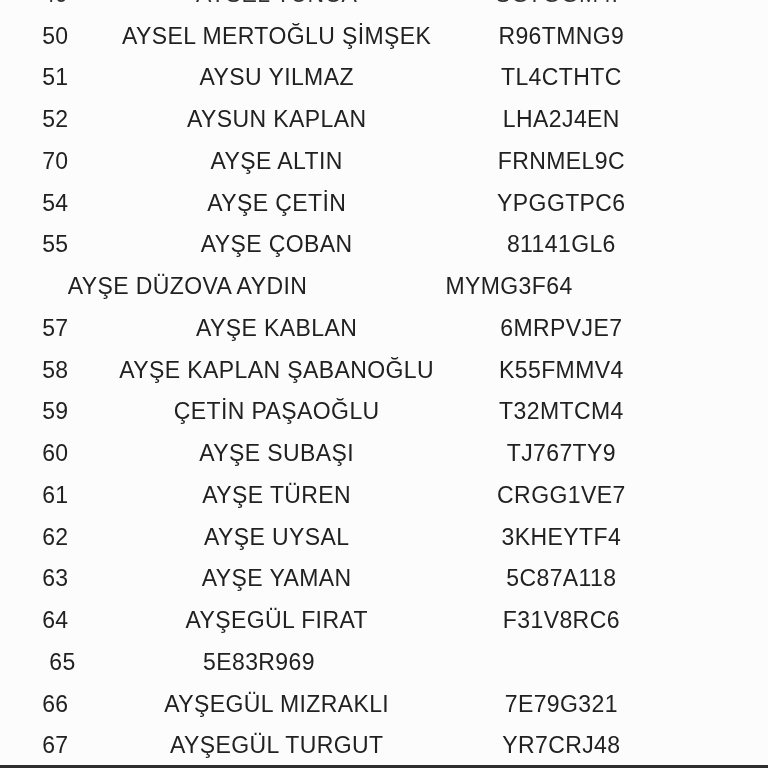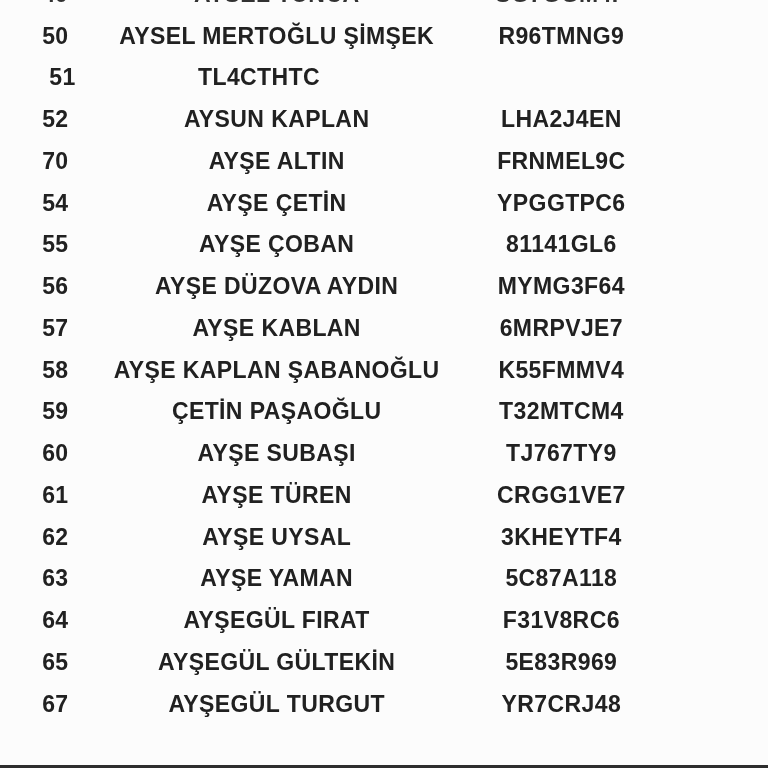--- a/index.html
+++ b/index.html
@@ -25,21 +25,21 @@
     top: -26.6px;
     width: 768px;
   }
   .row {
     display: flex;
     align-items: center;
     height: 41.76px;
     width: 680px;
     color: #212121;
     font-size: 23px;
-    font-weight: 700;
+    font-weight: 400;
     letter-spacing: 0.4px;
     white-space: nowrap;
   }
   .cell {
     text-align: center;
     overflow: visible;
   }
   .cell.num  { width: 125px; }
   .cell.name { width: 375px; }
   .cell.code { width: 268px; }
@@ -69,20 +69,21 @@
     </div>
 
     <div class="row">
       <div class="cell num">50</div>
       <div class="cell name">AYSEL MERTOĞLU ŞİMŞEK</div>
       <div class="cell code">R96TMNG9</div>
     </div>
 
     <div class="row">
       <div class="cell num">51</div>
+      <div class="cell name">AYSU YILMAZ</div>
       <div class="cell code">TL4CTHTC</div>
     </div>
 
     <div class="row">
       <div class="cell num">52</div>
       <div class="cell name">AYSUN KAPLAN</div>
       <div class="cell code">LHA2J4EN</div>
     </div>
 
     <div class="row">
@@ -97,21 +98,20 @@
       <div class="cell code">YPGGTPC6</div>
     </div>
 
     <div class="row">
       <div class="cell num">55</div>
       <div class="cell name">AYŞE ÇOBAN</div>
       <div class="cell code">81141GL6</div>
     </div>
 
     <div class="row">
-      <div class="cell num">56</div>
       <div class="cell name">AYŞE DÜZOVA AYDIN</div>
       <div class="cell code">MYMG3F64</div>
     </div>
 
     <div class="row">
       <div class="cell num">57</div>
       <div class="cell name">AYŞE KABLAN</div>
       <div class="cell code">6MRPVJE7</div>
     </div>
 
@@ -152,24 +152,28 @@
     </div>
 
     <div class="row">
       <div class="cell num">64</div>
       <div class="cell name">AYŞEGÜL FIRAT</div>
       <div class="cell code">F31V8RC6</div>
     </div>
 
     <div class="row">
       <div class="cell num">65</div>
-      <div class="cell name">AYŞEGÜL GÜLTEKİN</div>
       <div class="cell code">5E83R969</div>
     </div>
 
+    <div class="row">
+      <div class="cell num">66</div>
+      <div class="cell name">AYŞEGÜL MIZRAKLI</div>
+      <div class="cell code">7E79G321</div>
+    </div>
 
     <div class="row">
       <div class="cell num">67</div>
       <div class="cell name">AYŞEGÜL TURGUT</div>
       <div class="cell code">YR7CRJ48</div>
     </div>
   </div>
 
   <div class="bottom-edge"></div>
 </div>

